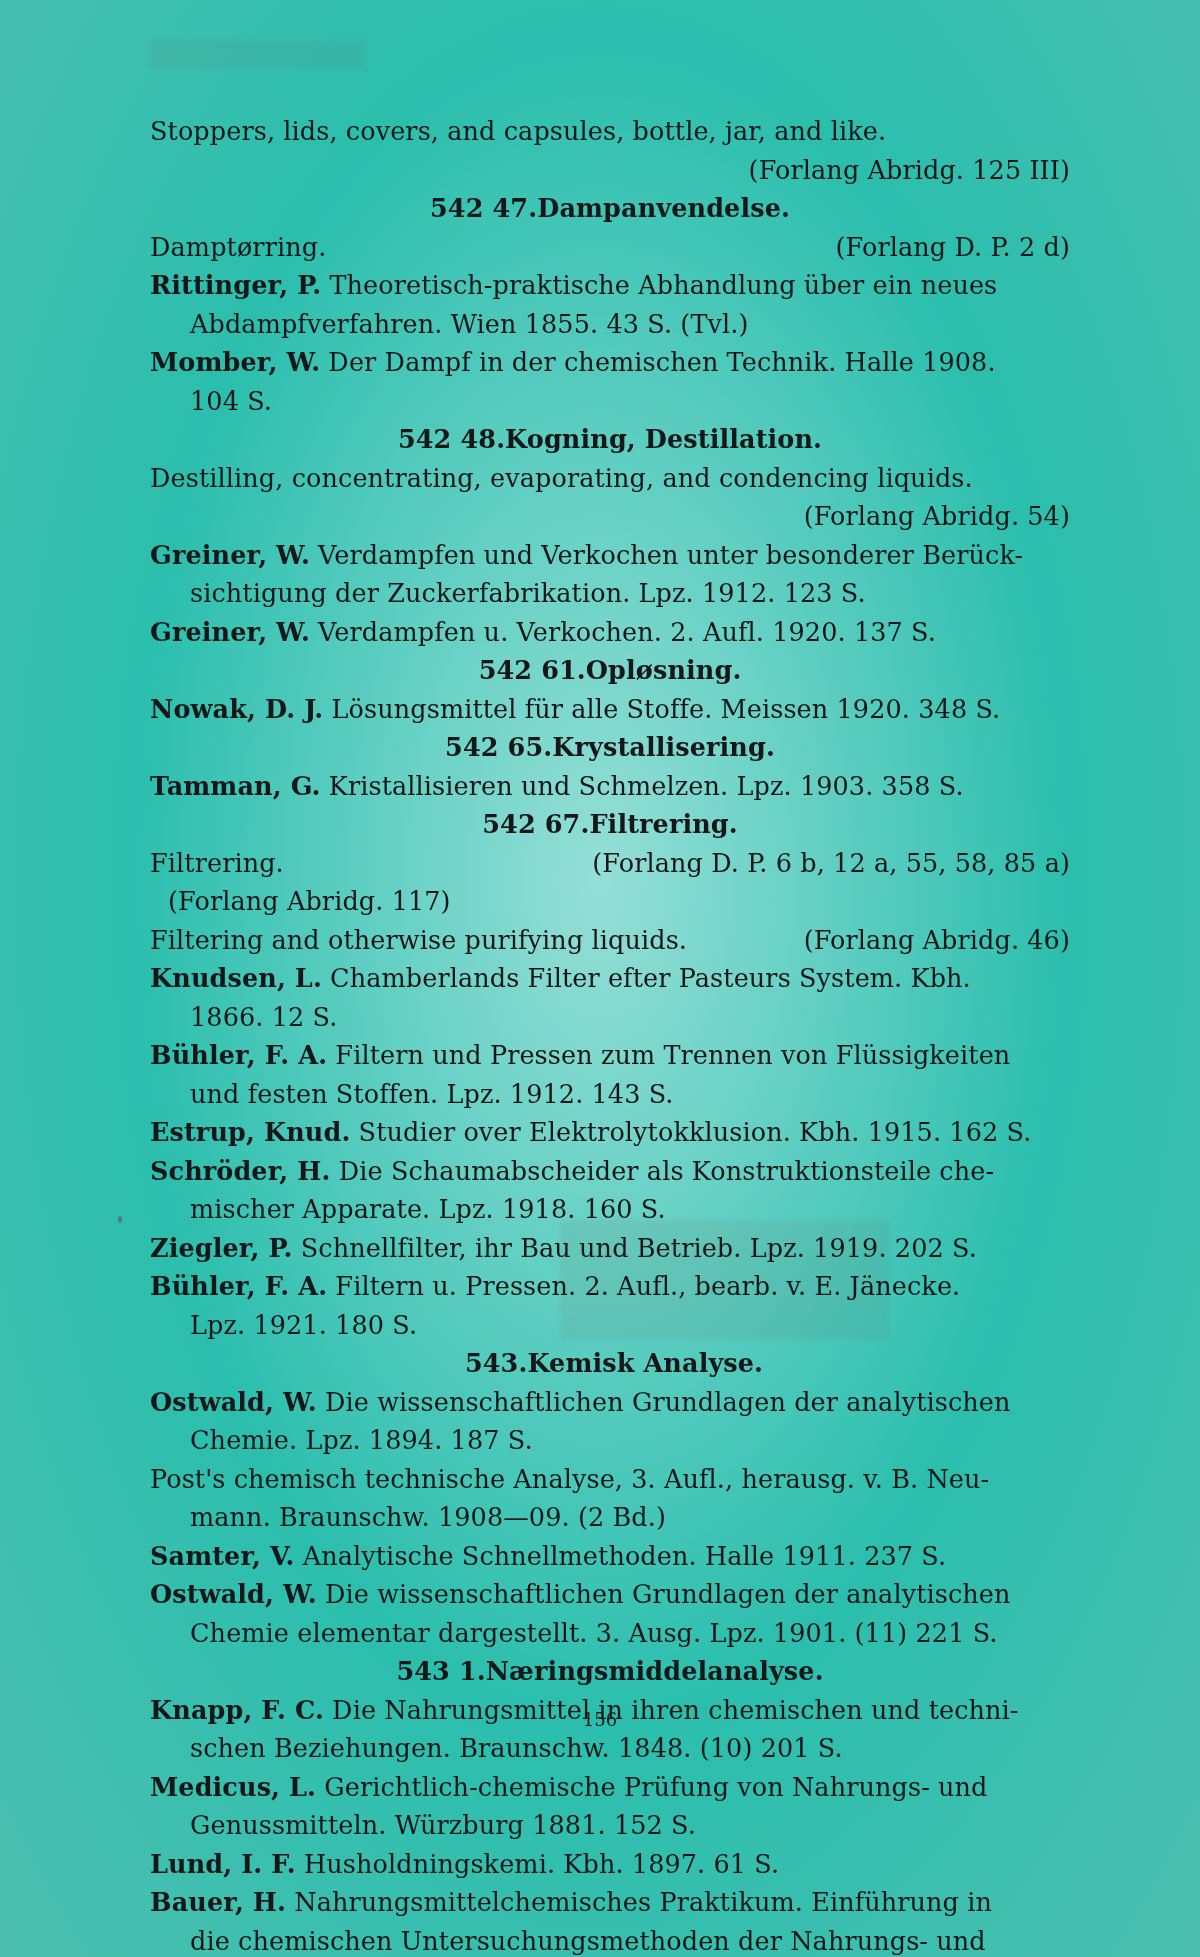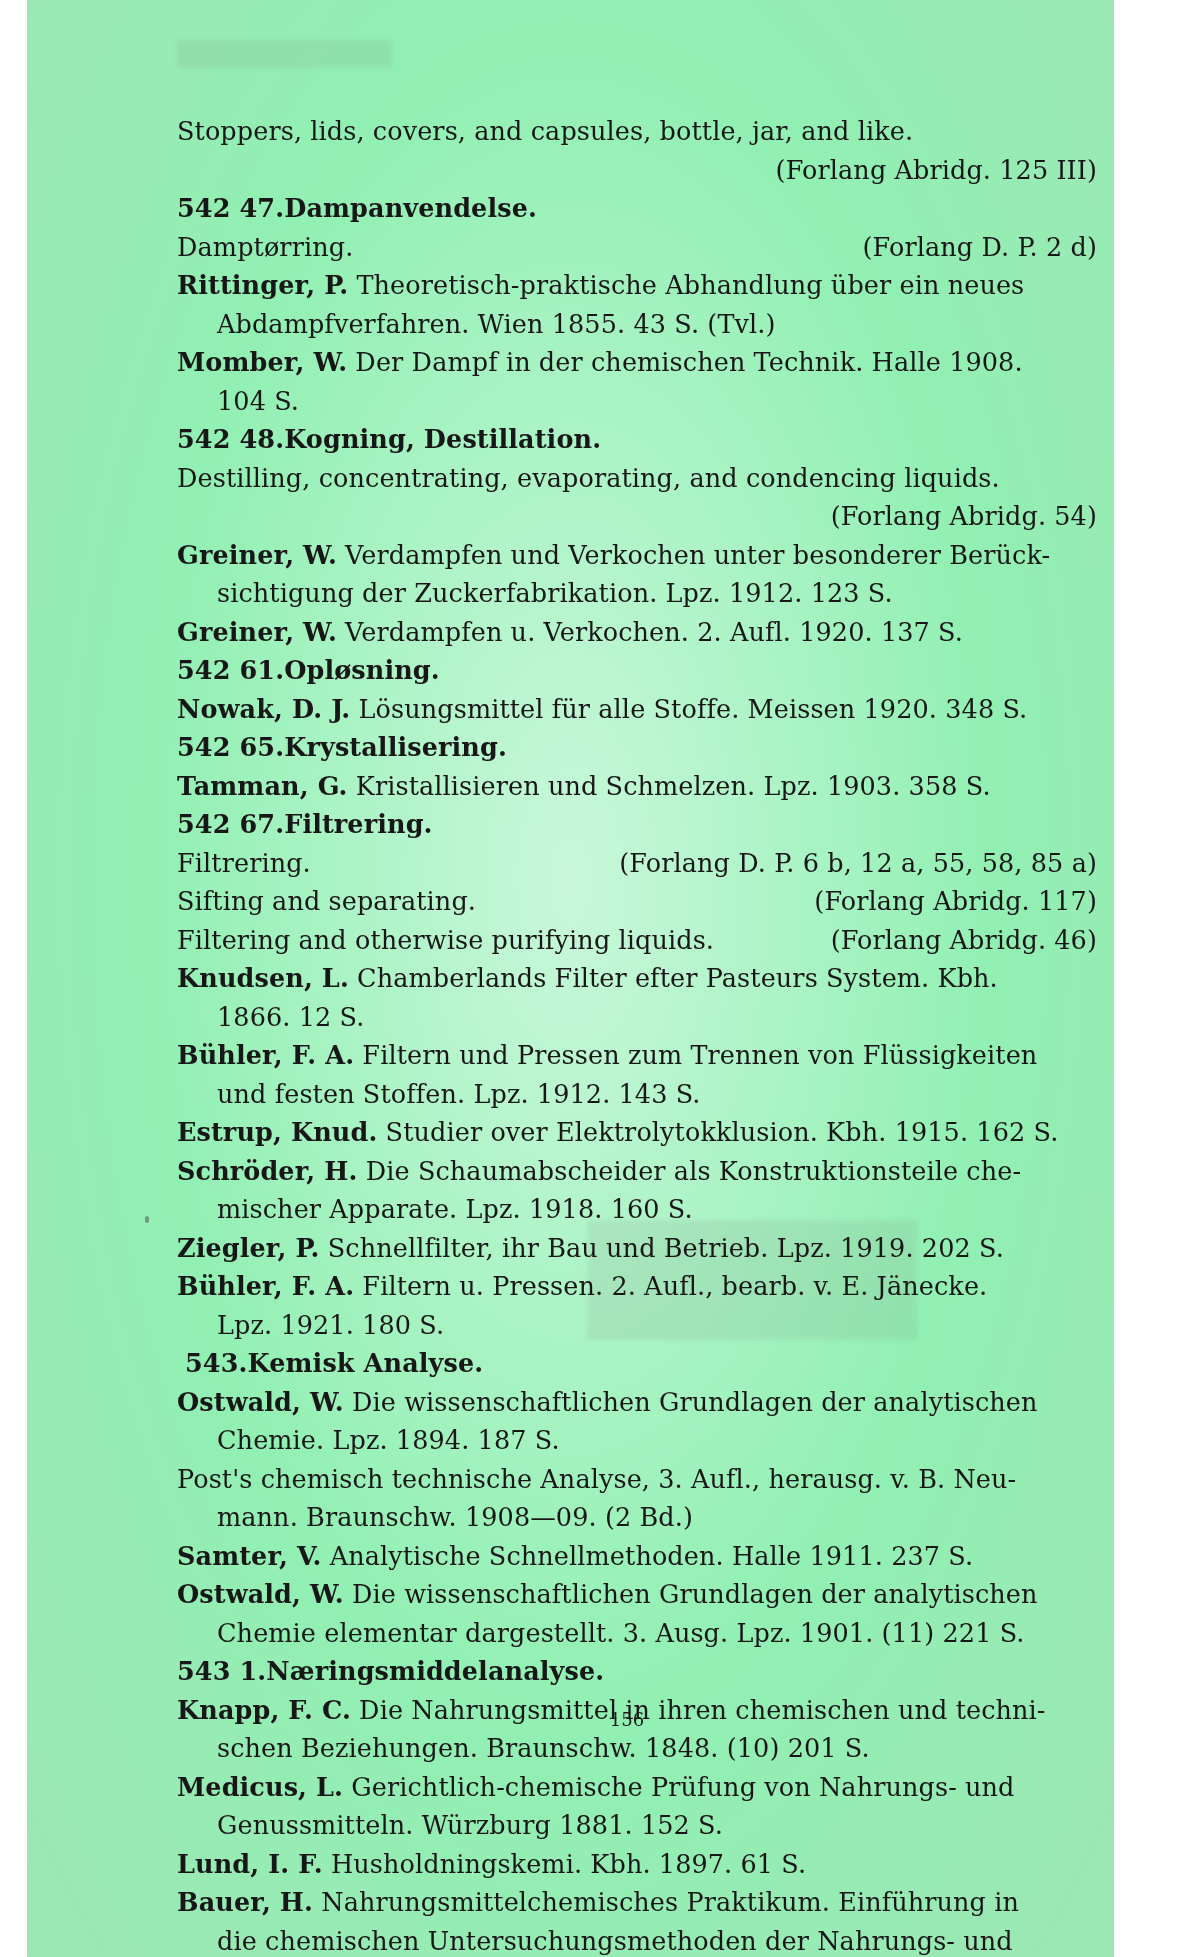--- a/index.html
+++ b/index.html
@@ -10,25 +10,24 @@
   body {
     width: 1200px;
     height: 1957px;
     font-family: "DejaVu Serif", serif;
     color: #171717;
     position: relative;
   }
   #page {
     position: absolute;
     left: 0; top: 0;
-    width: 1087px;
+    width: 1200px;
     height: 1957px;
-    background: #86efac;
+    background: #14b8a6;
     overflow: hidden;
-    margin-left: 27px;
   }
   
   #page::before {
     content: "";
     position: absolute;
     inset: 0;
     background:
       radial-gradient(ellipse at 50% 45%, rgba(255,255,255,0.55) 0%, rgba(246,245,240,0.10) 55%, rgba(210,208,200,0.30) 100%);
     pointer-events: none;
   }
@@ -44,21 +43,21 @@
     letter-spacing: 0.1px;
     white-space: nowrap;
     position: relative;
   }
   .indent {
     padding-left: 40px;
   }
   .b { font-weight: bold; }
   .hdr {
     display: flex;
-    justify-content: flex-start;
+    justify-content: center;
     align-items: baseline;
   }
   .hdr .num { font-weight: bold; }
   .hdr .cat { font-weight: bold; }
   .rt {
     text-align: right;
     display: block;
   }
   .two {
     display: flex;
@@ -154,21 +153,20 @@
     <div class="line hdr">
       <span class="num">542 67.</span>
       <span class="cat">Filtrering.</span>
     </div>
 
     <div class="line two">
       <span class="left">Filtrering.</span>
       <span class="right">(Forlang D. P. 6 b, 12 a, 55, 58, 85 a)</span>
     </div>
     <div class="line two">
-      <span class="left">Sifting and separating.</span>
       <span class="right">(Forlang Abridg. 117)</span>
     </div>
     <div class="line two">
       <span class="left">Filtering and otherwise purifying liquids.</span>
       <span class="right">(Forlang Abridg. 46)</span>
     </div>
 
     <div class="line"><span class="b">Knudsen, L.</span><span> Chamberlands Filter efter Pasteurs System. Kbh.</span></div>
     <div class="line indent">1866. 12 S.</div>
 

